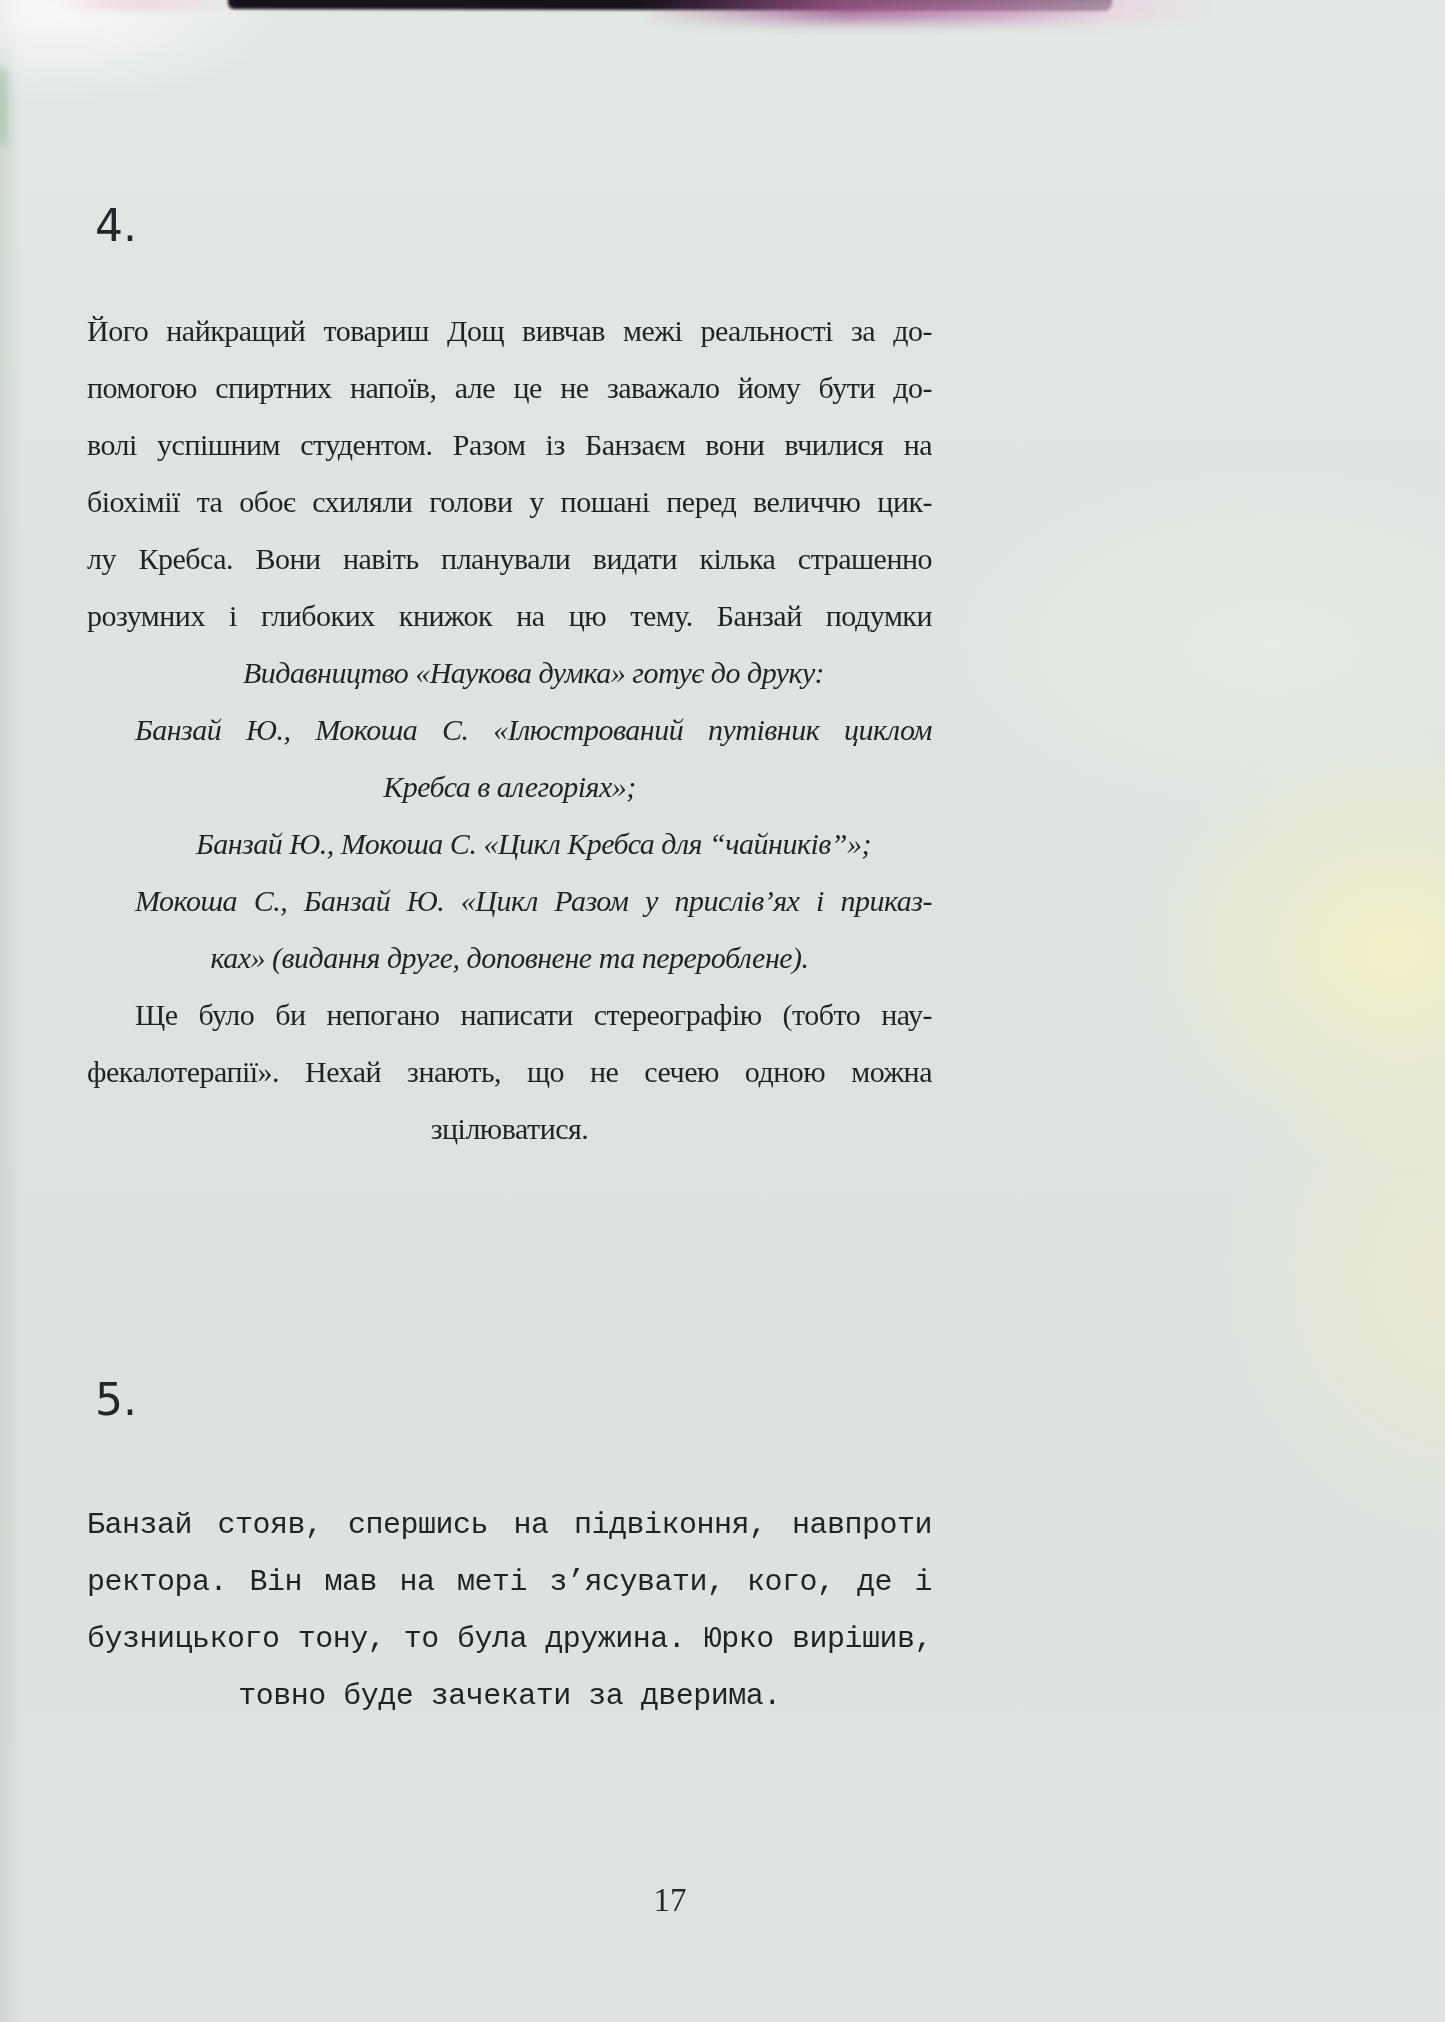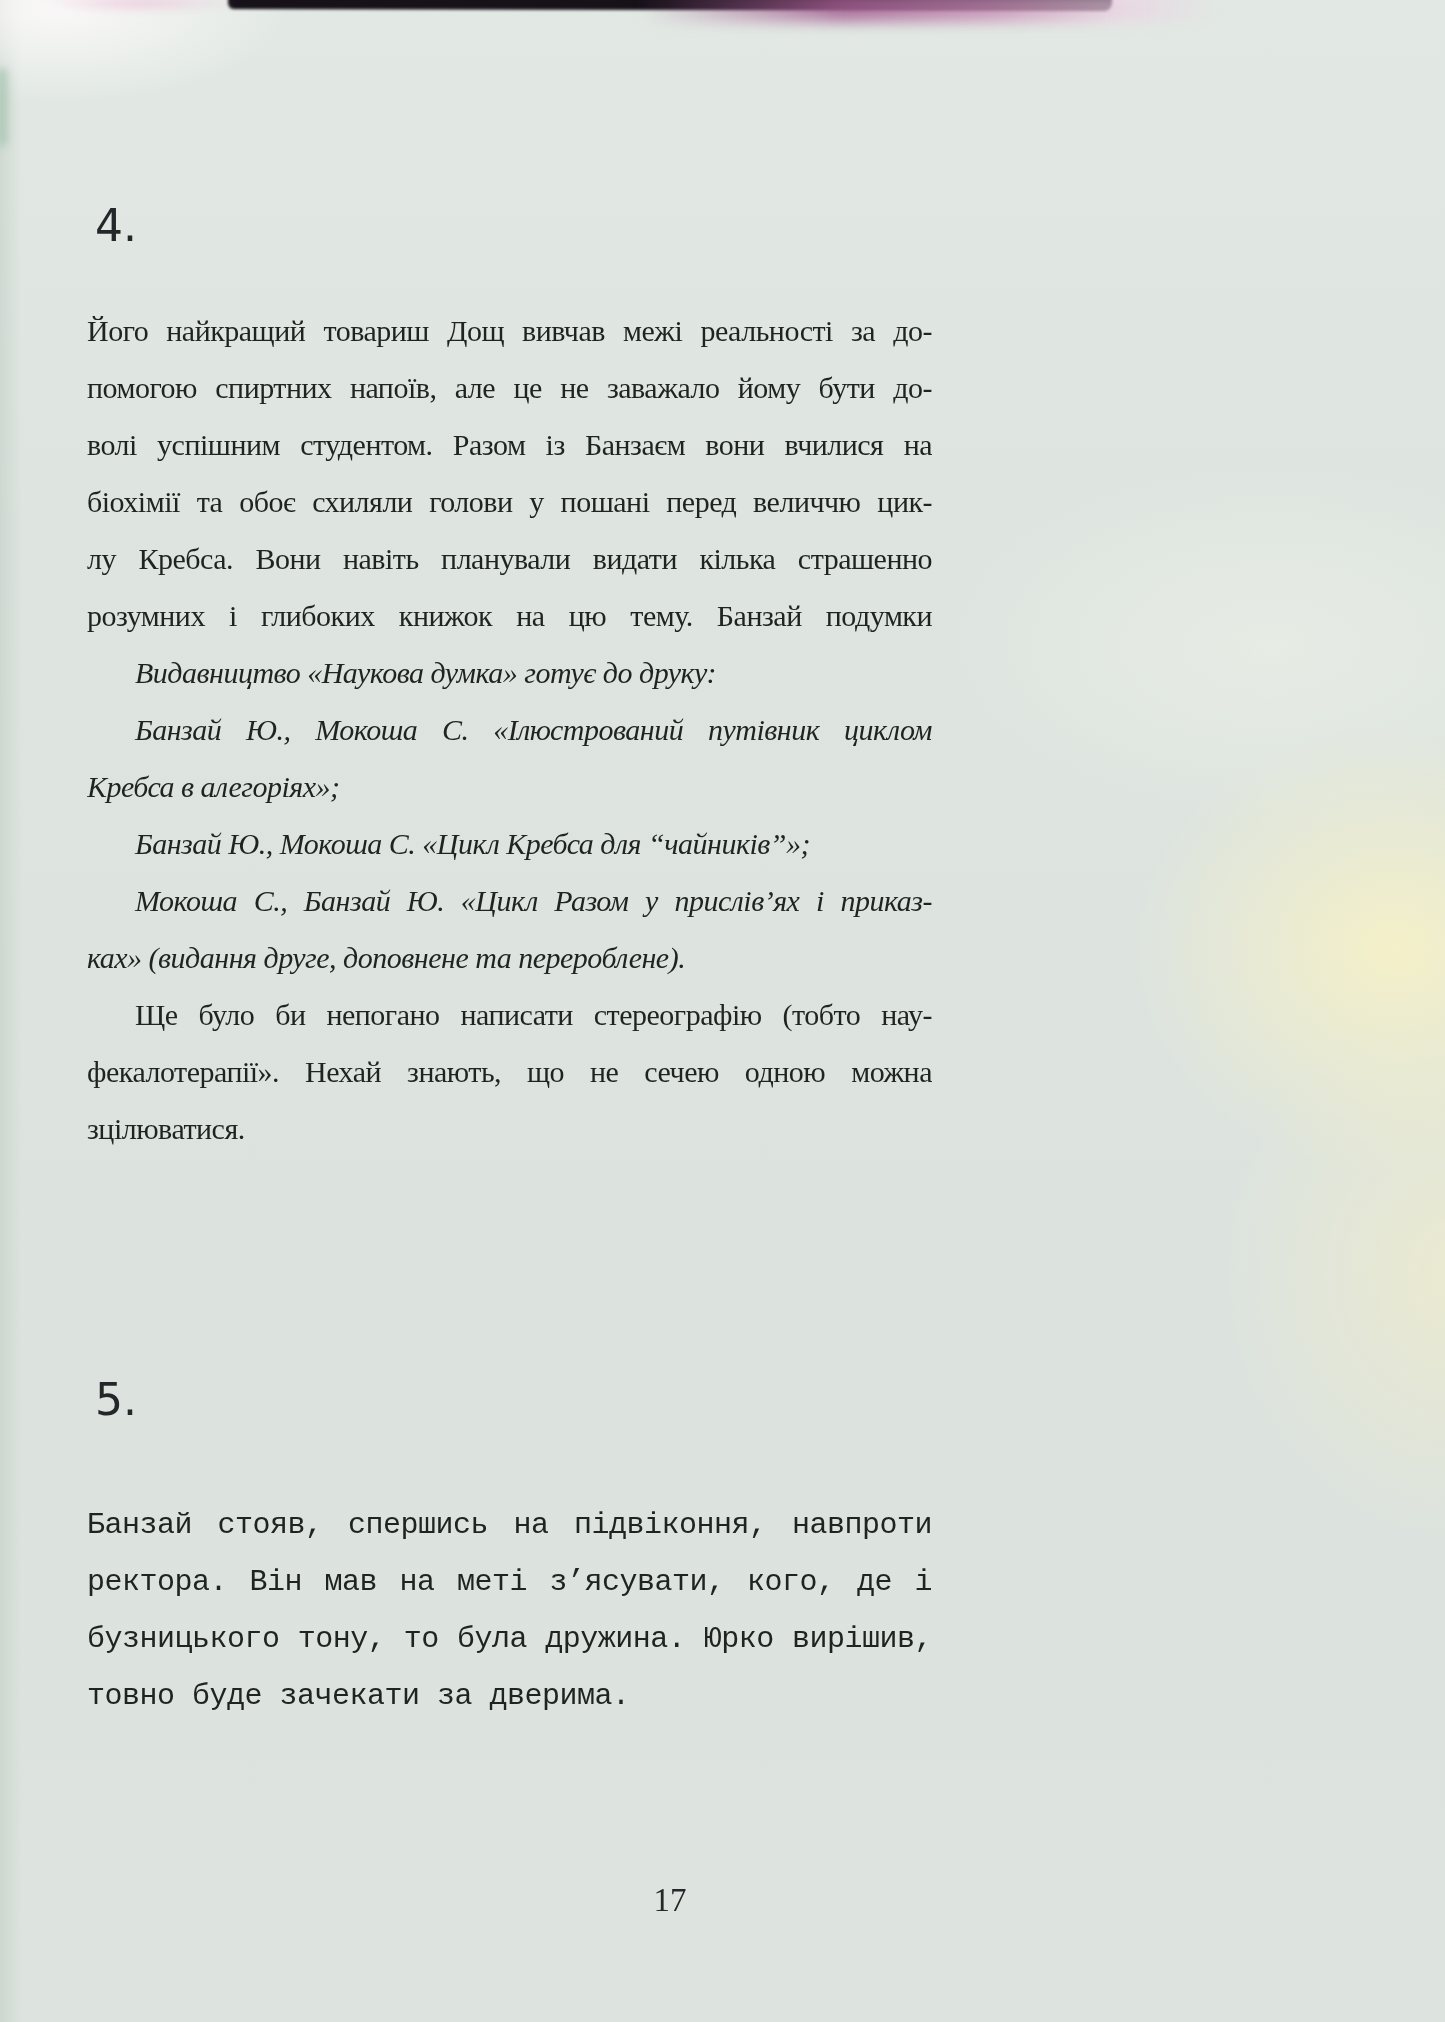--- a/index.html
+++ b/index.html
@@ -51,21 +51,21 @@
   #heading-5{top:1378px;}
   .paragraph{
     position:absolute;left:79px;width:845px;
     color:#1f2421;
     font-size:30px;letter-spacing:-0.5px;margin-left:8px;
   }
   #paragraph-4{top:302px;}
   #paragraph-5{top:1497px;font-family:Liberation Mono, monospace;}
   .line{
     height:57px;line-height:57px;overflow:hidden;
-    text-align:left;
+    text-align:center;
   }
   .line.just{text-align:justify;text-align-last:justify;}
   .line.italic{font-style:italic;}
   .line.indent{padding-left:48px;}
   #page-number{
     position:absolute;left:620px;top:1882px;width:100px;
     text-align:center;font-size:33px;color:#26292b;letter-spacing:0;
   }
 </style>
 </head>

